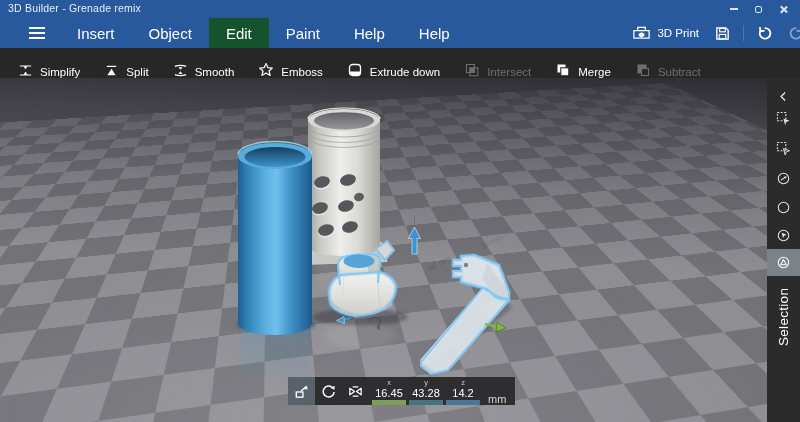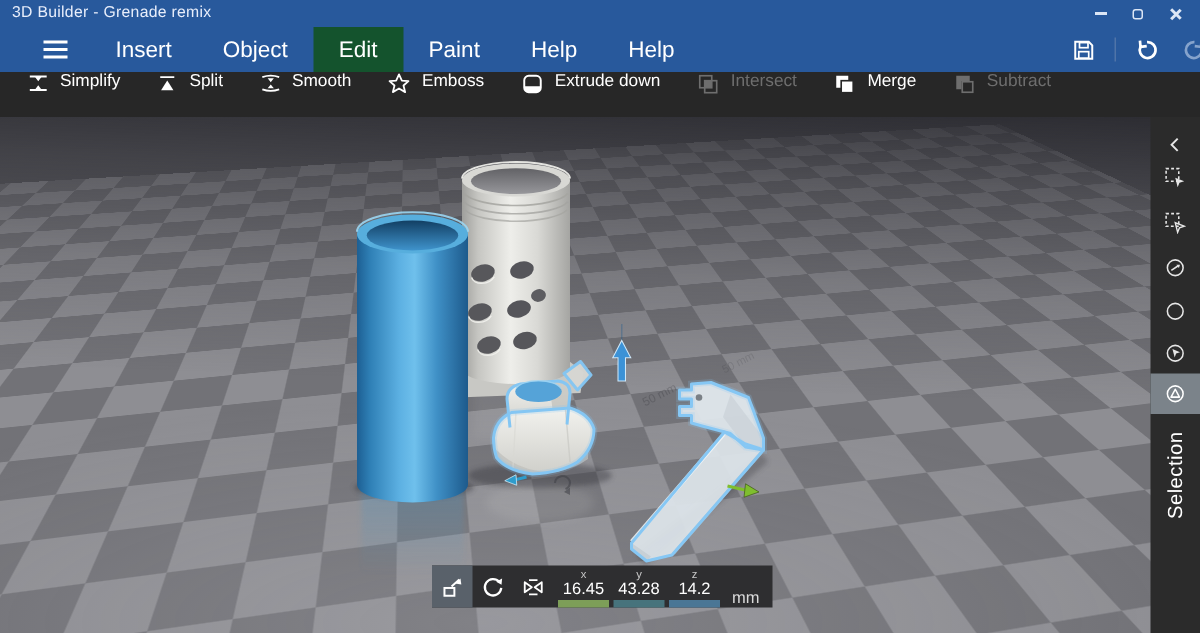--- a/index.html
+++ b/index.html
@@ -27,21 +27,21 @@
   .menu-item{display:flex;align-items:center;padding:0 17px;font-size:15px;color:#fff;cursor:pointer;}
   .menu-item.active{background:#14532d;}
   .menu-right{position:absolute;right:6px;top:0;height:30px;display:flex;align-items:center;gap:9px;}
   .mr-btn{display:flex;align-items:center;gap:6px;color:#fff;font-size:11.5px;cursor:pointer;padding:2px 3px;}
   .mr-divider{width:1px;height:16px;background:#4f74a8;}
   .icon-svg{display:block;}
 
   
   .toolbar{position:absolute;left:0;top:48px;width:800px;height:30px;background:#272727;
            display:flex;align-items:center;padding-left:6px;}
-  .tool-btn{display:flex;align-items:flex-start;gap:7px;height:30px;padding:0 12px;font-size:11.5px;color:#fff;cursor:pointer;white-space:nowrap;}
+  .tool-btn{display:flex;align-items:flex-end;gap:7px;height:30px;padding:0 12px;font-size:11.5px;color:#fff;cursor:pointer;white-space:nowrap;}
   .tool-btn.disabled{color:#6e6e6e;}
 
   
   .viewport{position:absolute;left:0;top:78px;width:800px;height:344px;background:#5c5c61;overflow:hidden;cursor:grab;}
   .floor{position:absolute;left:-320px;top:-430px;width:1440px;height:1310px;
          background:repeating-conic-gradient(#8e8e93 0% 25%,#727277 0% 50%);
          background-size:84px 84px;
          transform:perspective(520px) rotateX(52deg) rotate(-11deg);}
   .vp-shade{position:absolute;inset:0;pointer-events:none;
     background:
@@ -95,20 +95,28 @@
       </div>
     <div class="menu-items">
       <div class="menu-item">Insert</div>
       <div class="menu-item">Object</div>
       <div class="menu-item active">Edit</div>
       <div class="menu-item">Paint</div>
       <div class="menu-item">Help</div>
       <div class="menu-item">Help</div>
     </div>
     <div class="menu-right">
+      <div class="mr-btn">
+        <svg class="icon-svg" width="19" height="16" viewBox="0 0 20 16">
+          <path d="M2,5.5 h16 v8 h-16 z" fill="none" stroke="#fff" stroke-width="1.3"></path>
+          <path d="M6,5.5 V2 h8 v3.5" fill="none" stroke="#fff" stroke-width="1.3"></path>
+          <path d="M10,7.2 l3,1.7 v2.2 l-3,1.7 l-3,-1.7 v-2.2 Z" fill="#fff"></path>
+        </svg>
+        <span>3D Print</span>
+      </div>
       <div class="mr-btn">
         <svg class="icon-svg" width="17" height="17" viewBox="0 0 18 18">
           <path d="M3,3 h9.5 L15,5.5 V15 H3 Z" fill="none" stroke="#fff" stroke-width="1.4"></path>
           <rect x="6" y="3.6" width="6" height="3.6" fill="none" stroke="#fff" stroke-width="1.2"></rect>
           <rect x="5.5" y="10" width="7" height="4.6" fill="none" stroke="#fff" stroke-width="1.2"></rect>
         </svg>
       </div>
       <div class="mr-divider"></div>
       <div class="mr-btn">
         <svg class="icon-svg" width="17" height="17" viewBox="0 0 18 18">

